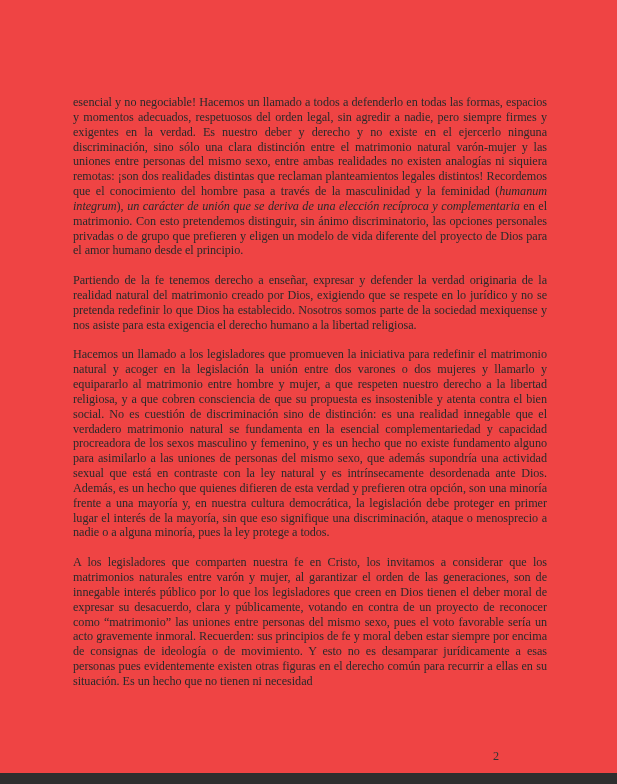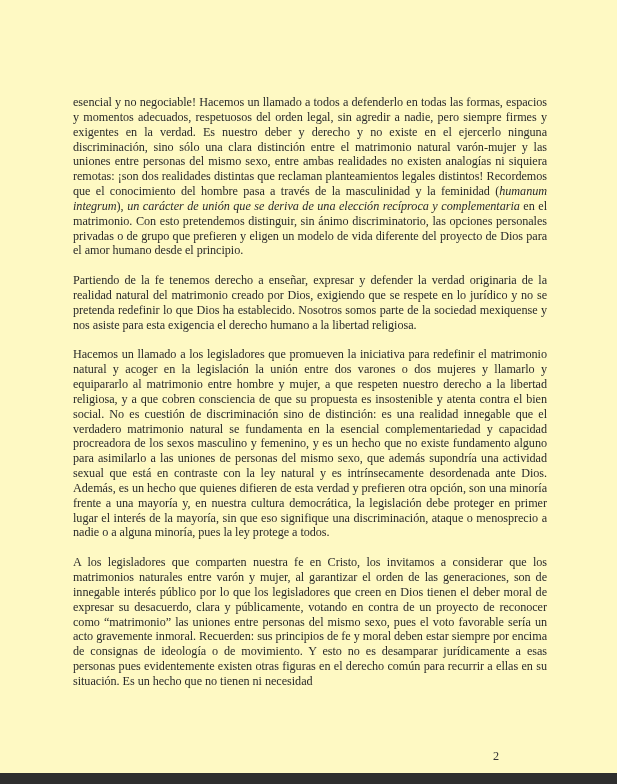--- a/index.html
+++ b/index.html
@@ -9,21 +9,21 @@
       height: 784px;
       overflow: hidden;
       background: #ffffff;
     }
     .page {
       position: absolute;
       left: 0;
       top: 0;
       width: 617px;
       height: 773px;
-      background: #fef9c3;
+      background: #ef4444;
     }
     .content {
       position: absolute;
       left: 73px;
       top: 95px;
       width: 474px;
       font-family: "Liberation Serif", serif;
       font-size: 12.2px;
       line-height: 14.85px;
       color: #2a2a2a;

